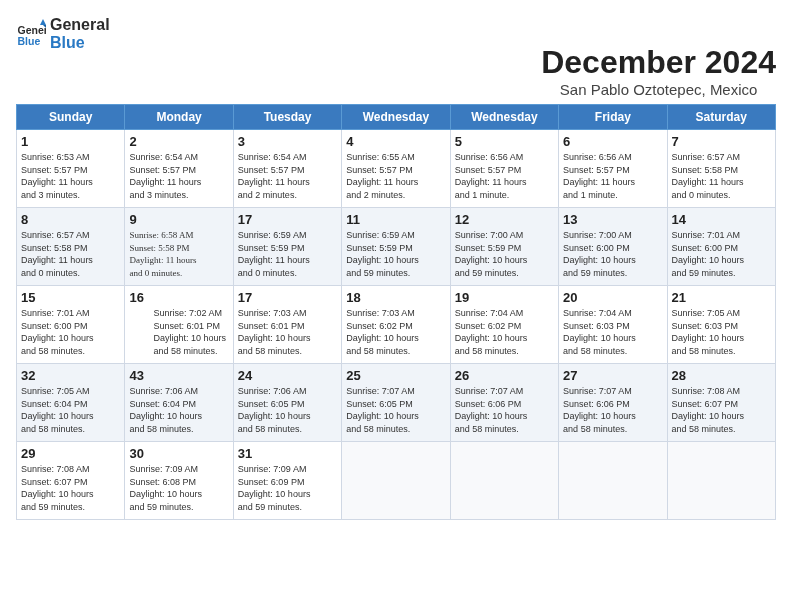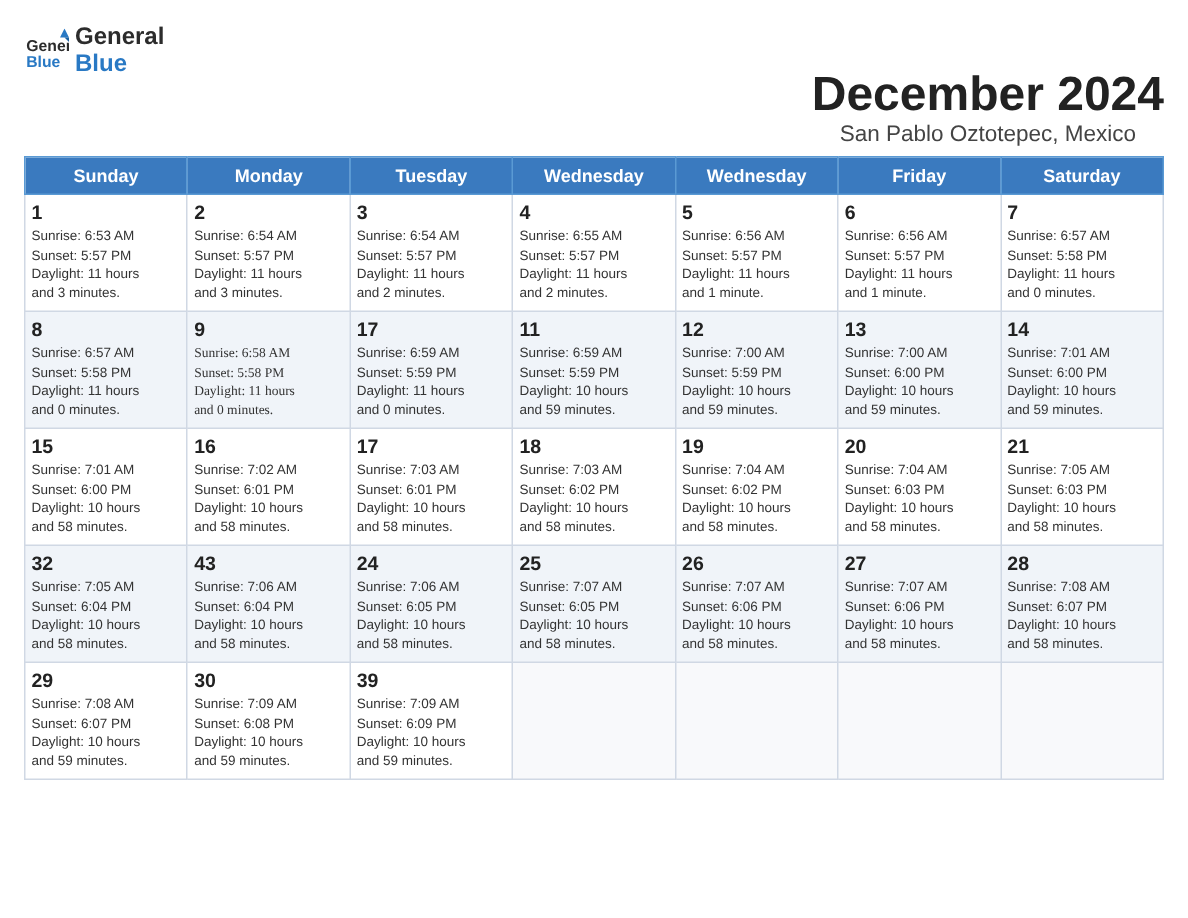--- a/index.html
+++ b/index.html
@@ -224,21 +224,21 @@
         <tr>
           <td>
             <span class="day-num">15</span>
             <div class="day-info" style="white-space: pre-line;">Sunrise: 7:01 AM
 Sunset: 6:00 PM
 Daylight: 10 hours
 and 58 minutes.</div>
           </td>
           <td>
             <span class="day-num">16</span>
-            <div class="day-info" style="white-space: pre-line;">Sunrise: 7:02 AM
+            <div class="day-info" style="white-space: pre-line; margin-left: 24px;">Sunrise: 7:02 AM
 Sunset: 6:01 PM
 Daylight: 10 hours
 and 58 minutes.</div>
           </td>
           <td>
             <span class="day-num">17</span>
             <div class="day-info" style="white-space: pre-line;">Sunrise: 7:03 AM
 Sunset: 6:01 PM
 Daylight: 10 hours
 and 58 minutes.</div>
@@ -332,21 +332,21 @@
 and 59 minutes.</div>
           </td>
           <td>
             <span class="day-num">30</span>
             <div class="day-info" style="white-space: pre-line;">Sunrise: 7:09 AM
 Sunset: 6:08 PM
 Daylight: 10 hours
 and 59 minutes.</div>
           </td>
           <td>
-            <span class="day-num">39</span>
+            <span class="day-num">31</span>
             <div class="day-info" style="white-space: pre-line;">Sunrise: 7:09 AM
 Sunset: 6:09 PM
 Daylight: 10 hours
 and 59 minutes.</div>
           </td>
           <td class="empty-cell"></td>
           <td class="empty-cell"></td>
           <td class="empty-cell"></td>
           <td class="empty-cell"></td>
         </tr>

